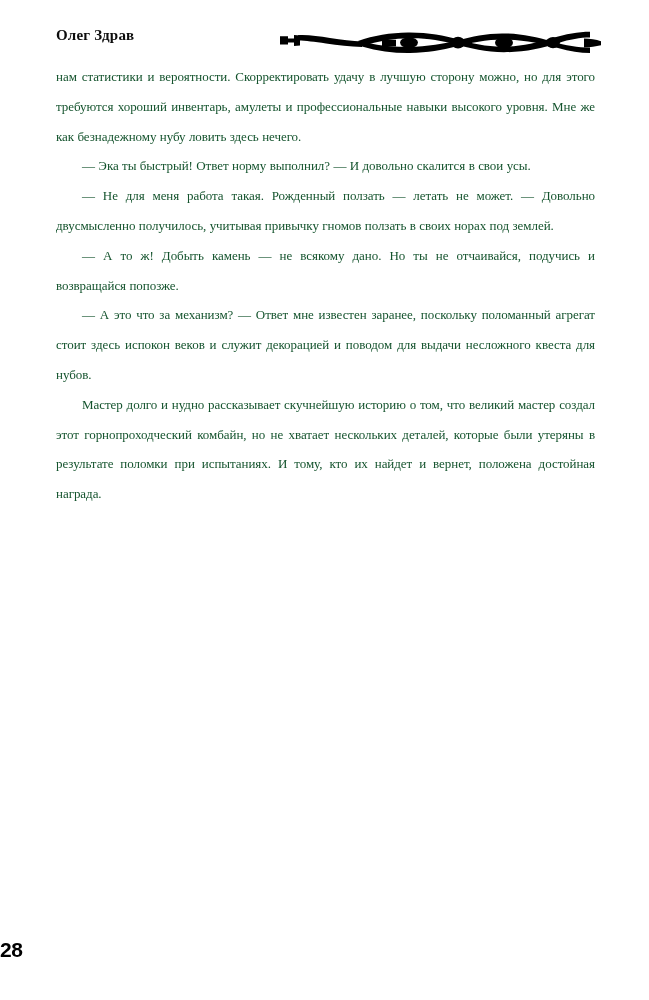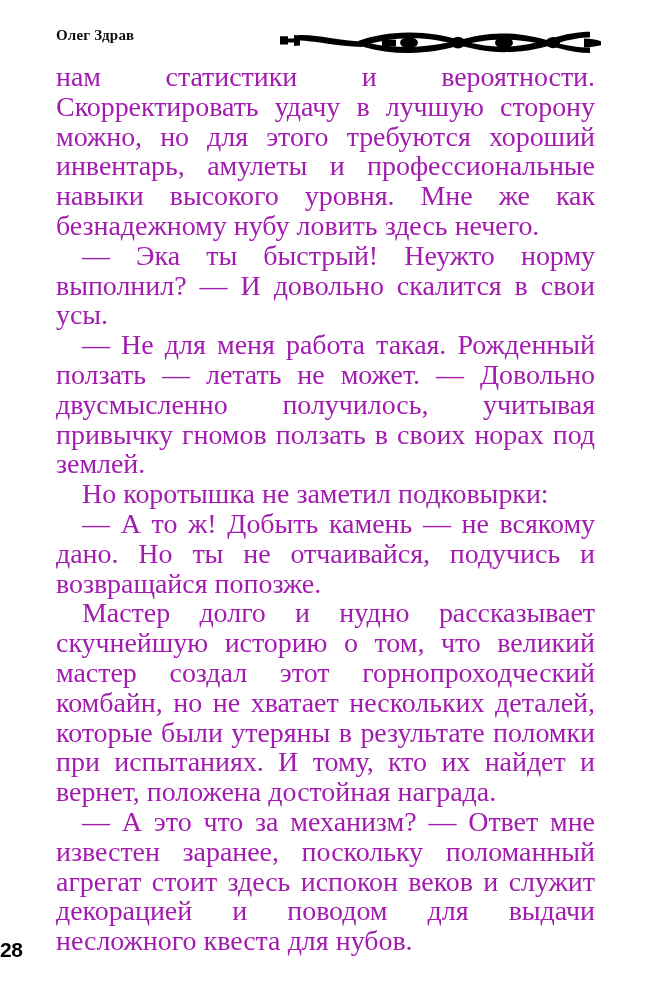--- a/index.html
+++ b/index.html
@@ -61,27 +61,27 @@
   
   .text-column {
     position: absolute;
     left: 56px;
     top: 62px;
     width: 539px;
   }
 
   .para {
     margin: 0;
-    font-size: 28px;
+    font-size: 13px;
     line-height: 29.8px;
     text-align: justify;
     text-justify: inter-word;
     letter-spacing: -0.05px;
     word-spacing: 0.2px;
-    color: #a21caf;
+    color: #14532d;
     font-weight: 400;
     -webkit-font-smoothing: none;
   }
   .para:last-child {
     
   }
   .para.indent {
     text-indent: 26px;
   }
   .para.noindent {
@@ -140,23 +140,22 @@
           <rect x="104" y="19.8" width="14" height="6.6"></rect>
 
           <path d="M306,18.6 C312,18.6 318,19.8 323,21.2 L323,25.2 C318,26.4 312,27.4 306,27.4 Z"></path>
         </g>
       </svg>
     </div>
   </div>
 
   <div class="text-column">
     <p class="para noindent">нам статистики и вероятности. Скорректировать удачу в лучшую сторону можно, но для этого требуются хороший инвентарь, амулеты и профессиональные навыки высокого уровня. Мне же как безнадежному нубу ловить здесь нечего.</p>
-    <p class="para indent">— Эка ты быстрый! Неужто норму выполнил? — И довольно скалится в свои усы.</p>
+    <p class="para indent">— Эка ты быстрый! Ответ норму выполнил? — И довольно скалится в свои усы.</p>
     <p class="para indent">— Не для меня работа такая. Рожденный ползать — летать не может. — Довольно двусмысленно получилось, учитывая привычку гномов ползать в своих норах под землей.</p>
-    <p class="para indent">Но коротышка не заметил подковырки:</p>
     <p class="para indent">— А то ж! Добыть камень — не всякому дано. Но ты не отчаивайся, подучись и возвращайся попозже.</p>
+    <p class="para indent">— А это что за механизм? — Ответ мне известен заранее, поскольку поломанный агрегат стоит здесь испокон веков и служит декорацией и поводом для выдачи несложного квеста для нубов.</p>
     <p class="para indent">Мастер долго и нудно рассказывает скучнейшую историю о том, что великий мастер создал этот горнопроходческий комбайн, но не хватает нескольких деталей, которые были утеряны в результате поломки при испытаниях. И тому, кто их найдет и вернет, положена достойная награда.</p>
-    <p class="para indent">— А это что за механизм? — Ответ мне известен заранее, поскольку поломанный агрегат стоит здесь испокон веков и служит декорацией и поводом для выдачи несложного квеста для нубов.</p>
   </div>
 
   <div class="folio">28</div>
 
 </div>
 
 </body></html>

